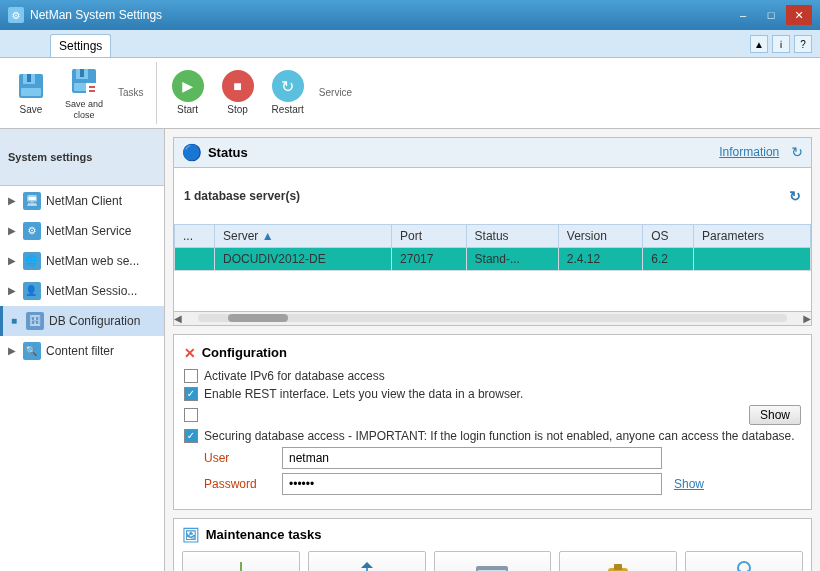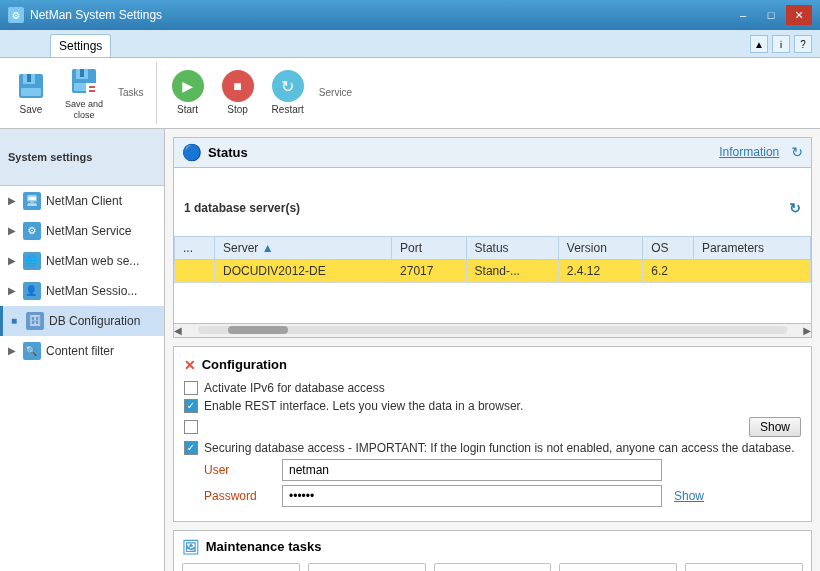--- a/index.html
+++ b/index.html
@@ -161,41 +161,40 @@
     .refresh-btn { color: #2e7db5; cursor: pointer; font-size: 14px; }
 
     .db-count-row {
       padding: 20px 10px;
       font-weight: bold;
       font-size: 12px;
       color: #333;
       display: flex;
       align-items: center;
       justify-content: space-between;
-      margin-top: 12px;
     }
     .db-refresh { color: #2e7db5; cursor: pointer; font-size: 14px; }
 
     
     .db-table { width: 100%; border-collapse: collapse; font-size: 12px; }
     .db-table th {
       background: #e0ecf8;
       border: 1px solid #b8d0e8;
       padding: 4px 8px;
       text-align: left;
       font-weight: normal;
       color: #333;
     }
     .db-table td {
       border: 1px solid #d0d8e0;
       padding: 4px 8px;
       color: #333;
     }
     .db-table tr:nth-child(even) td { background: #f5faff; }
-    .db-table tr:first-child td { background: #fde047; }
+    .db-table tr:first-child td { background: #14b8a6; }
     .sort-arrow { color: #2e7db5; }
 
     
     .scroll-area {
       background: #f0f0f0;
       height: 14px;
       border-top: 1px solid #c0c0c0;
       display: flex;
       align-items: center;
     }

